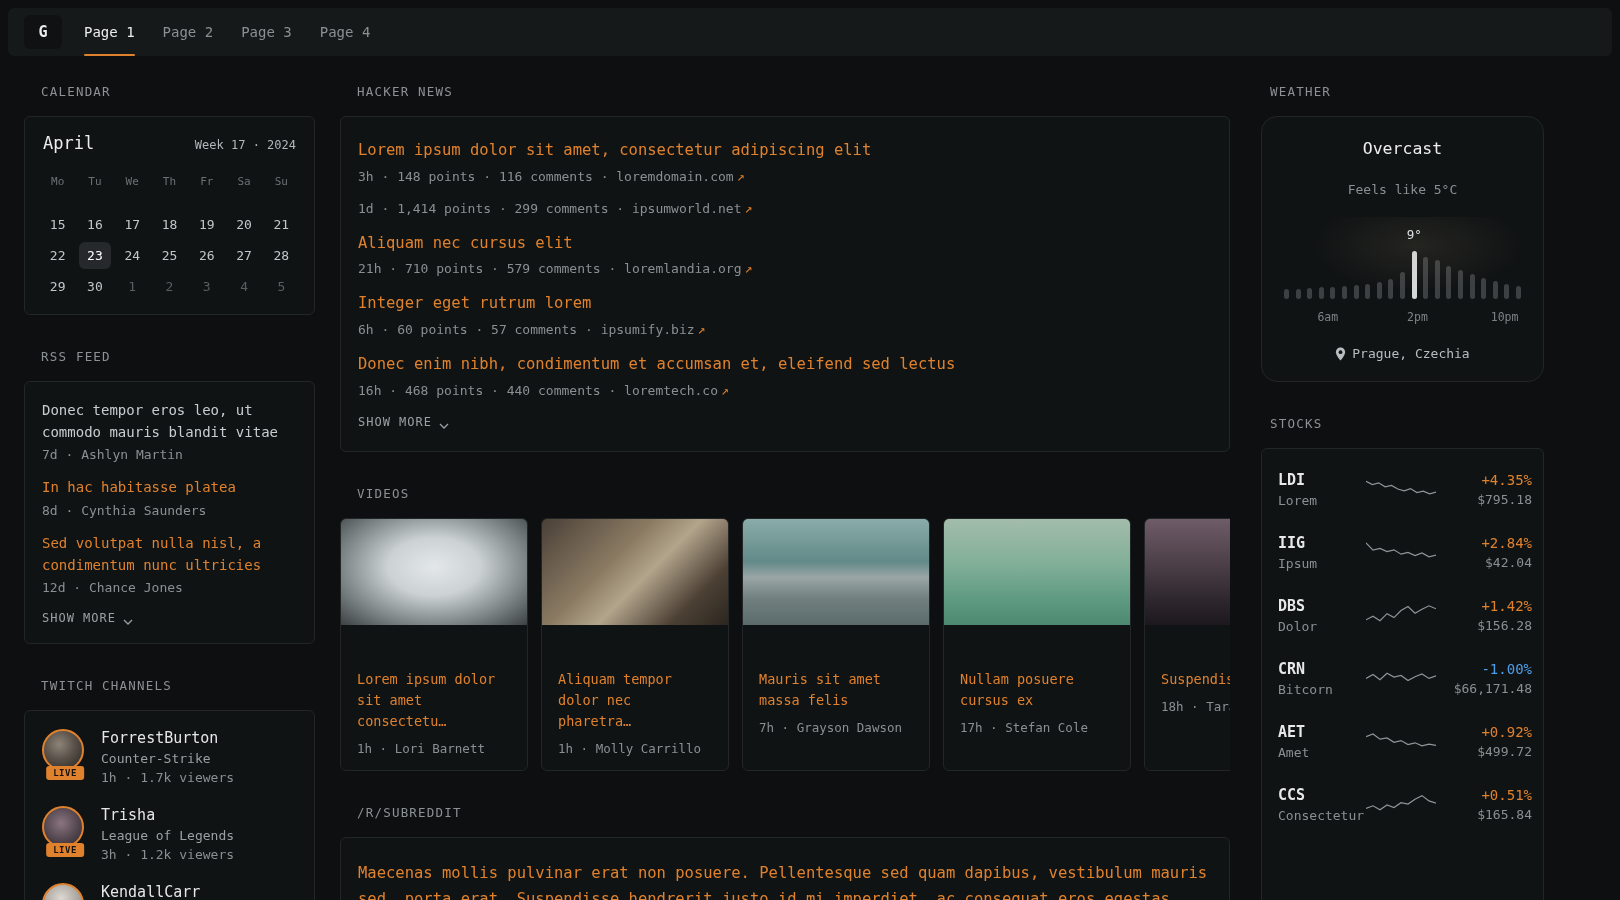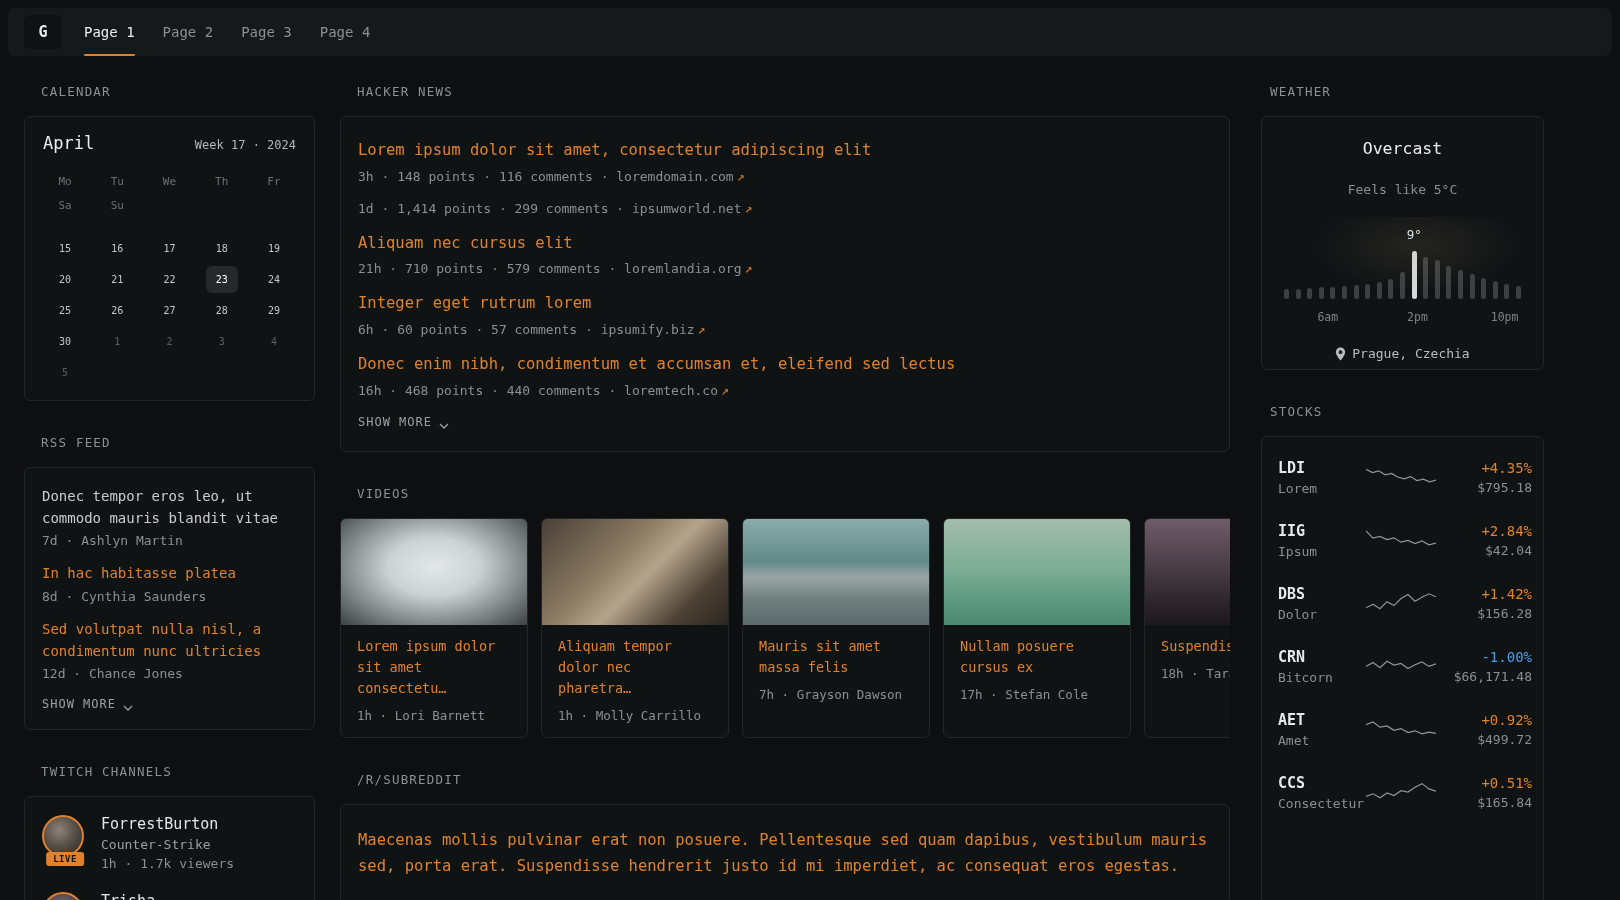--- a/index.html
+++ b/index.html
@@ -51,27 +51,27 @@
     font-size:12.5px;letter-spacing:1.2px;color:#8c9193;
     margin:0 0 17px 17px;font-weight:normal;
   }
   .col-right .section-title{margin-left:9px;}
   .card{background:var(--card-bg);border:1px solid var(--card-border);border-radius:6px;}
   
   .cal{padding:16px 14px 12px;}
   .cal-head{display:flex;justify-content:space-between;align-items:baseline;padding:0 4px;}
   .cal-month{font-size:17px;color:#eceeee;}
   .cal-week{font-size:12px;color:#b2b6b8;}
-  .cal-grid{display:grid;grid-template-columns:repeat(5,1fr);margin-top:16px;}
+  .cal-grid{display:grid;grid-template-columns:repeat(7,1fr);margin-top:16px;}
   .cal-dow{
     font-size:11px;color:var(--txt-faint);text-align:center;height:24px;
     display:flex;align-items:center;justify-content:center;
   }
   .cal-cell{
-    height:31px;font-size:10px;color:#c3c7c9;
+    height:31px;font-size:13px;color:#c3c7c9;
     display:flex;align-items:center;justify-content:center;
   }
   .cal-cell.selected{
     width:32px;height:27px;justify-self:center;align-self:center;
     background:#26292b;border-radius:6px;color:#ffffff;
   }
   .cal-cell.dim{color:#595e61;}
   
   .rss{padding:18px 17px;}
   .rss-item{margin-bottom:15px;}
@@ -117,24 +117,24 @@
     width:188px;flex-shrink:0;background:var(--card-bg);
     border:1px solid var(--card-border);border-radius:6px;cursor:pointer;
   }
   .video-thumb{height:106px;border-radius:5px 5px 0 0;}
   .thumb-0{background:radial-gradient(ellipse at 50% 45%,#e3e7e8 0%,#ccd2d4 35%,#7d8587 70%,#3c4143 100%);}
   .thumb-1{background:linear-gradient(135deg,#4a4038 0%,#8a7a62 38%,#b3a48c 55%,#4c4034 80%,#2c2620 100%);}
   .thumb-2{background:linear-gradient(180deg,#8aacaa 0%,#628a88 40%,#9aa5a6 55%,#71807f 75%,#5b6a6b 100%);}
   .thumb-3{background:linear-gradient(180deg,#a3bcab 0%,#7fae97 45%,#5f9a82 75%,#4d8971 100%);}
   .thumb-4{background:linear-gradient(180deg,#6e5c68 0%,#4a3d46 45%,#2b242b 80%,#1d181e 100%);}
   .video-body{padding:11px 16px 14px;}
-  .video-title{font-size:13.5px;line-height:1.55;color:var(--accent);}
+  .video-title{font-size:13.5px;line-height:1.55;color:var(--accent);margin-top:33px;}
   .video-meta{font-size:12.5px;color:var(--txt-dim);margin-top:9px;white-space:nowrap;}
   
-  .weather{padding:22px 16px 8px;text-align:center;}
+  .weather{padding:22px 16px 20px;text-align:center;border-radius:16px;}
   .w-cond{font-size:16.5px;color:#eceeee;}
   .w-feels{font-size:13px;color:var(--txt-dim);margin-top:24px;}
   .w-chart{position:relative;margin-top:30px;padding:22px 6px 0;}
   .w-chart::before{
     content:"";position:absolute;inset:-10px 0 0;border-radius:8px;
     background:radial-gradient(ellipse 60% 80% at 56% 35%,rgba(214,186,142,0.10),transparent 70%);
     pointer-events:none;
   }
   .w-temp-label{position:absolute;top:0;font-size:12.5px;color:#dfe2e3;transform:translateX(-50%);}
   .w-bars{display:flex;align-items:flex-end;justify-content:space-between;height:50px;}

